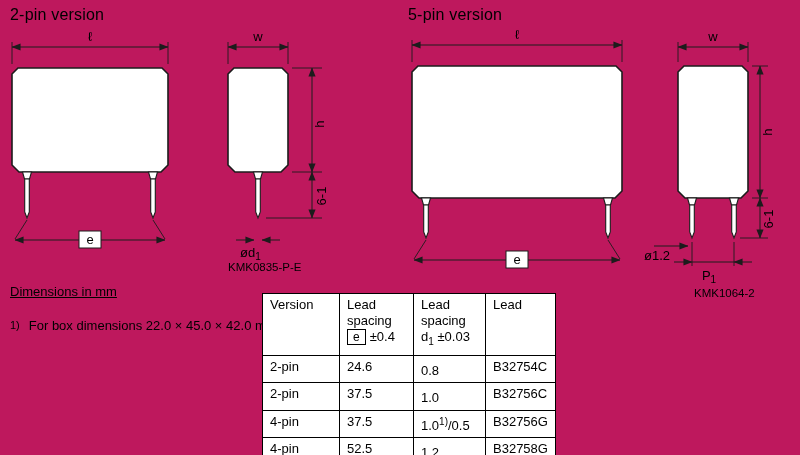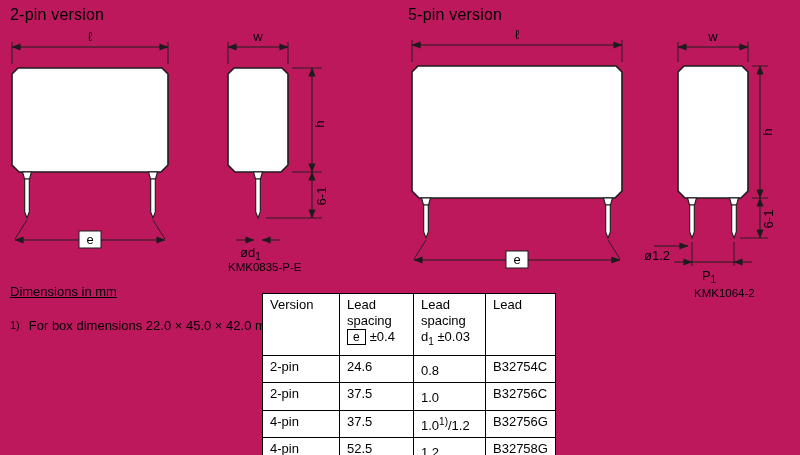--- a/index.html
+++ b/index.html
@@ -180,21 +180,21 @@
       </tr>
       <tr>
         <td>2-pin</td>
         <td>37.5</td>
         <td><span>1.0</span><sup></sup><span></span></td>
         <td>B32756C</td>
       </tr>
       <tr>
         <td>4-pin</td>
         <td>37.5</td>
-        <td><span>1.0</span><sup>1)</sup><span>/1.2</span></td>
+        <td><span>1.0</span><sup>1)</sup><span>/0.5</span></td>
         <td>B32756G</td>
       </tr>
       <tr>
         <td>4-pin</td>
         <td>52.5</td>
         <td><span>1.2</span><sup></sup><span></span></td>
         <td>B32758G</td>
       </tr>
     </tbody>
   </table>

